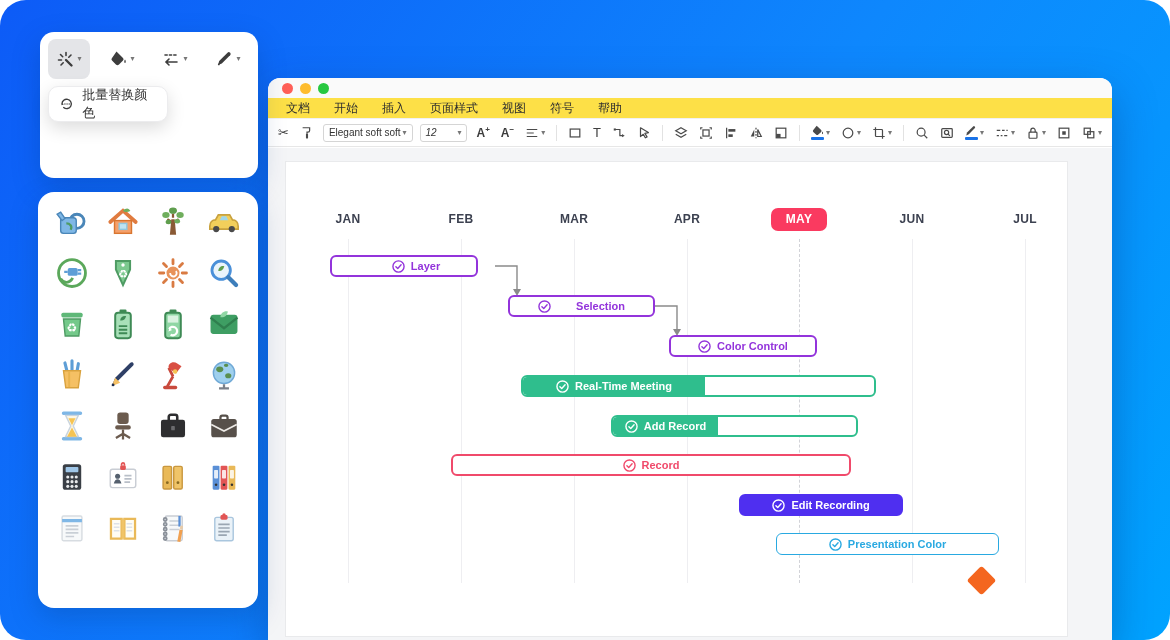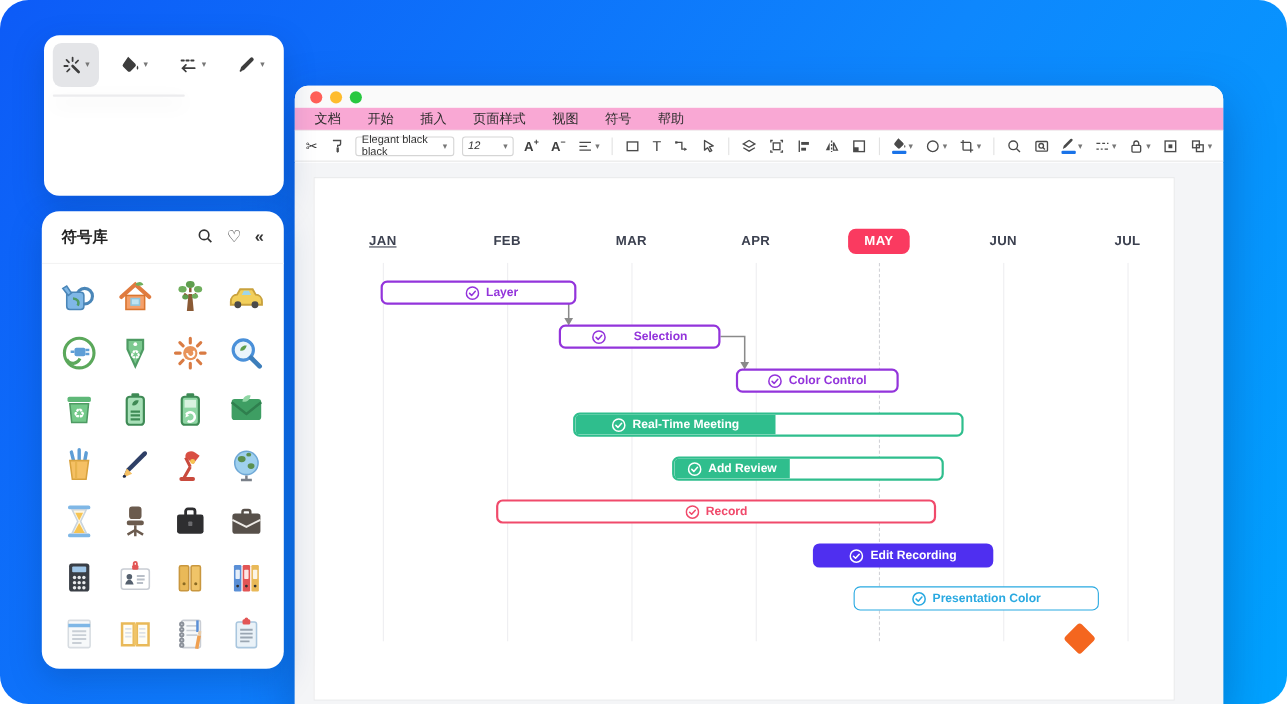--- a/index.html
+++ b/index.html
@@ -5,21 +5,21 @@
   *{margin:0;padding:0;box-sizing:border-box;}
   html,body{width:1170px;height:640px;background:#fff;font-family:"Liberation Sans","DejaVu Sans",sans-serif;}
   .screen{position:relative;width:1170px;height:640px;border-radius:26px;overflow:hidden;
           background:linear-gradient(125deg,#0D5BF7 0%,#0E87FD 55%,#00A3FF 100%);}
 
   
   .window{position:absolute;left:268px;top:78px;width:844px;height:562px;background:#fff;
           border-radius:12px 12px 0 0;box-shadow:0 16px 44px rgba(6,40,110,.35);}
   .titlebar{height:20px;background:#FAFAFA;border-radius:12px 12px 0 0;display:flex;align-items:center;padding-left:14px;gap:7px;}
   .light{width:11px;height:11px;border-radius:50%;}
-  .menubar{height:21px;background:#f9a8d4;display:flex;align-items:center;padding-left:6px;border-bottom:1px solid #F1F1F1;}
+  .menubar{height:21px;background:#fde047;display:flex;align-items:center;padding-left:6px;border-bottom:1px solid #F1F1F1;}
   .menu-item{font-size:12px;color:#2E2E2E;padding:0 12px;cursor:default;}
   .toolbar{height:28px;background:#fff;display:flex;align-items:center;padding:0 8px;gap:7px;border-bottom:1px solid #E7E7E7;color:#4A4A4A;}
   .tbtn{display:inline-flex;align-items:center;gap:2px;padding:2px;border-radius:3px;}
   .tbtn svg{display:block;}
   .ti{stroke:#4A4A4A;stroke-width:1.4;fill:none;}
   .caret{font-size:8px;color:#777;line-height:1;}
   .glyph{font-size:13px;line-height:1;color:#3E3E3E;}
   .sep{width:1px;height:16px;background:#E2E2E2;margin:0 2px;}
   .select{display:flex;align-items:center;justify-content:space-between;border:1px solid #D5D5D5;border-radius:3px;height:18px;padding:0 5px;font-size:10px;color:#333;background:#fff;}
   .sel-font{width:94px;}
@@ -92,21 +92,21 @@
       <span class="tbtn">
           <span class="glyph">✂</span>
         </span>
       <span class="tbtn">
           <svg class="ti" width="14" height="14" viewBox="0 0 16 16">
             <path d="M3,2h8v3a2,2 0 0 1 -2,2H8v2"></path>
             <path d="M6.8,9.2h2.4v4L8,15l-1.2-1.8z" fill="#4A4A4A" stroke="none"></path>
           </svg>
         </span>
       <span class="select sel-font">
-          <span>Elegant black black</span>
+          <span>Elegant soft soft</span>
           <span class="caret">▾</span>
         </span>
       <span class="select sel-size">
           <span>12</span>
           <span class="caret">▾</span>
         </span>
       <span class="tbtn">
           <span class="afont">A<sup>+</sup></span>
         </span>
       <span class="tbtn">
@@ -261,30 +261,30 @@
           <g stroke="#8A8A8A" stroke-width="1.4" fill="none">
             <path d="M209,104h22v23"></path>
               <path d="M369,144h22v23"></path>
           </g>
           <g fill="#8A8A8A">
             <path d="M227,127h8l-4,7z"></path>
               <path d="M387,167h8l-4,7z"></path>
           </g>
         </svg>
         <div id="months">
-            <div class="month" style="left: 34px; text-decoration: underline;">JAN</div>
+            <div class="month" style="left: 34px;">JAN</div>
             <div class="month" style="left: 147px;">FEB</div>
             <div class="month" style="left: 260px; text-align: center;">MAR</div>
             <div class="month" style="left: 373px;">APR</div>
             <div class="month hl" style="background: rgb(250, 58, 96); left: 485px;">MAY</div>
             <div class="month" style="left: 598px;">JUN</div>
             <div class="month" style="left: 711px;">JUL</div>
           </div>
         <div id="tasks">
-            <div class="task outline" style="left: 60px; top: 93px; width: 178px; border-color: rgb(147, 52, 219); color: rgb(147, 52, 219); padding-left: 24px;">
+            <div class="task outline" style="left: 44px; top: 93px; width: 148px; border-color: rgb(147, 52, 219); color: rgb(147, 52, 219); padding-left: 24px;">
               <span style="display: inline-flex; align-items: center;">
                 <svg class="chk" width="13" height="13" viewBox="0 0 14 14">
                   <circle cx="7" cy="7" r="6" fill="none" stroke="currentColor" stroke-width="1.5"></circle>
                   <path d="M4.2,7.2 6.2,9.2 9.8,5.2" fill="none" stroke="currentColor" stroke-width="1.5" stroke-linecap="round" stroke-linejoin="round"></path>
                 </svg>
                 <span>Layer</span>
               </span>
             </div>
             <div class="task outline" style="left: 222px; top: 133px; width: 147px; border-color: rgb(147, 52, 219); color: rgb(147, 52, 219);">
               <span style="display: inline-flex; align-items: center; gap: 19px;">
@@ -315,21 +315,21 @@
                 </span>
               </div>
             </div>
             <div class="task partial" style="left: 325px; top: 253px; width: 247px; border-color: rgb(47, 190, 141);">
               <div class="task-fill" style="width: 105px; background: rgb(47, 190, 141);">
                 <span style="display: inline-flex; align-items: center;">
                   <svg class="chk" width="13" height="13" viewBox="0 0 14 14">
                     <circle cx="7" cy="7" r="6" fill="none" stroke="currentColor" stroke-width="1.5"></circle>
                     <path d="M4.2,7.2 6.2,9.2 9.8,5.2" fill="none" stroke="currentColor" stroke-width="1.5" stroke-linecap="round" stroke-linejoin="round"></path>
                   </svg>
-                  <span>Add Review</span>
+                  <span>Add Record</span>
                 </span>
               </div>
             </div>
             <div class="task outline" style="left: 165px; top: 292px; width: 400px; border-color: rgb(240, 74, 107); color: rgb(240, 74, 107);">
               <span style="display: inline-flex; align-items: center;">
                 <svg class="chk" width="13" height="13" viewBox="0 0 14 14">
                   <circle cx="7" cy="7" r="6" fill="none" stroke="currentColor" stroke-width="1.5"></circle>
                   <path d="M4.2,7.2 6.2,9.2 9.8,5.2" fill="none" stroke="currentColor" stroke-width="1.5" stroke-linecap="round" stroke-linejoin="round"></path>
                 </svg>
                 <span>Record</span>
@@ -384,33 +384,34 @@
         </span>
       <span class="bt-btn">
           <svg width="18" height="18" viewBox="0 0 18 18">
             <path d="M3,15l1.2-4L12.5,2.7a1.8,1.8 0 0 1 2.6,2.6L6.8,13.6z" fill="#3D3D3D"></path>
             <circle cx="3.8" cy="14.4" r="0.9" fill="#3D3D3D"></circle>
           </svg>
           <span class="caret">▾</span>
         </span>
     </div>
     <div class="bt-menu">
+      <div class="bt-item">
+        <svg class="bi" width="16" height="16" viewBox="0 0 18 18">
+            <path d="M3.5,9a5.5,5.5 0 1 1 2,4.2"></path>
+            <path d="M3,10.5l0.5-2.4 2.3,1.2z" fill="#3D3D3D" stroke="none"></path>
+            <circle cx="7" cy="9" r="0.8" fill="#3D3D3D" stroke="none"></circle>
+            <circle cx="9.5" cy="9" r="0.8" fill="#3D3D3D" stroke="none"></circle>
+            <circle cx="12" cy="9" r="0.8" fill="#3D3D3D" stroke="none"></circle>
+          </svg>
+        <span>批量替换颜色</span>
+      </div>
     </div>
   </div>
 
   <div class="symbol-panel">
-    <div class="sp-header">
-      <span class="sp-title">符号库</span>
-      <span class="sp-ic"><svg width="15" height="15" viewBox="0 0 16 16" fill="none" stroke="#333" stroke-width="1.6">
-            <circle cx="7" cy="7" r="4.6"></circle>
-            <path d="M10.6,10.6L14,14"></path>
-          </svg></span>
-      <span class="sp-ic">♡</span>
-      <span class="sp-ic" style="font-weight:700">«</span>
-    </div>
     <div class="sp-grid" id="symgrid">
         <div class="sym-cell">
           <svg viewBox="0 0 24 24">
             <circle cx="15.5" cy="11.5" r="5" fill="none" stroke="#4A86B8" stroke-width="2"></circle>
             <path d="M4,9h9a2,2 0 0 1 2,2v7a2,2 0 0 1-2,2H6a2,2 0 0 1-2-2z" fill="#7FB7E6" stroke="#4A86B8"></path>
             <path d="M5,11L1.5,6.5 4,5l3,4.5z" fill="#7FB7E6" stroke="#4A86B8"></path>
             <path d="M8,13c2.5,0 4.5,2 3,4.5" fill="none" stroke="#4E9B63" stroke-width="1.6"></path>
           </svg>
         </div>
         <div class="sym-cell">

